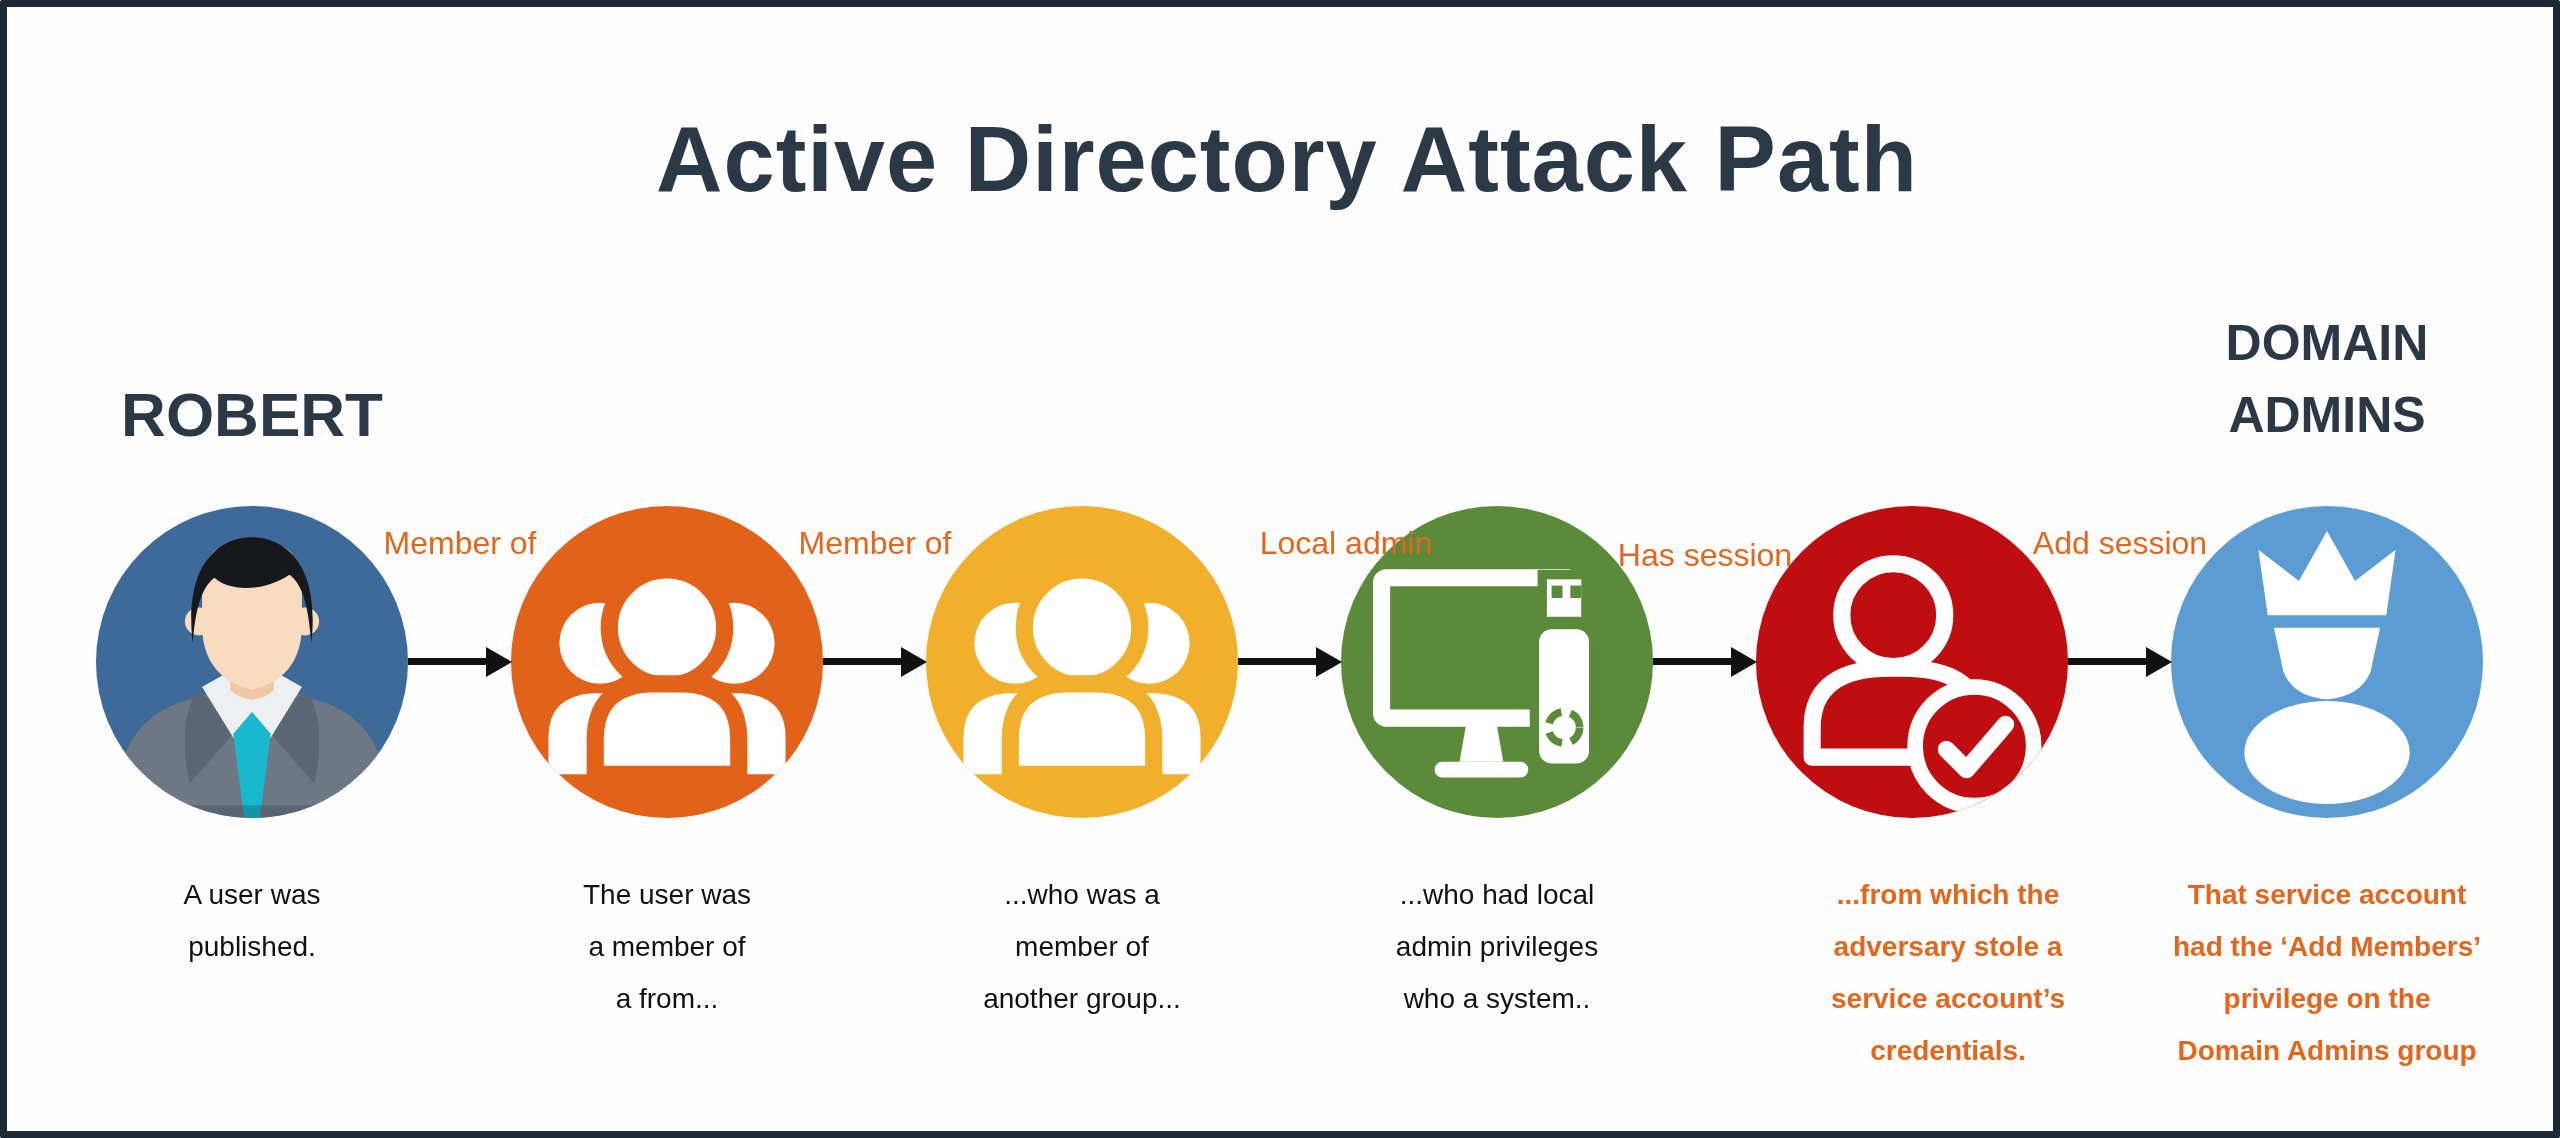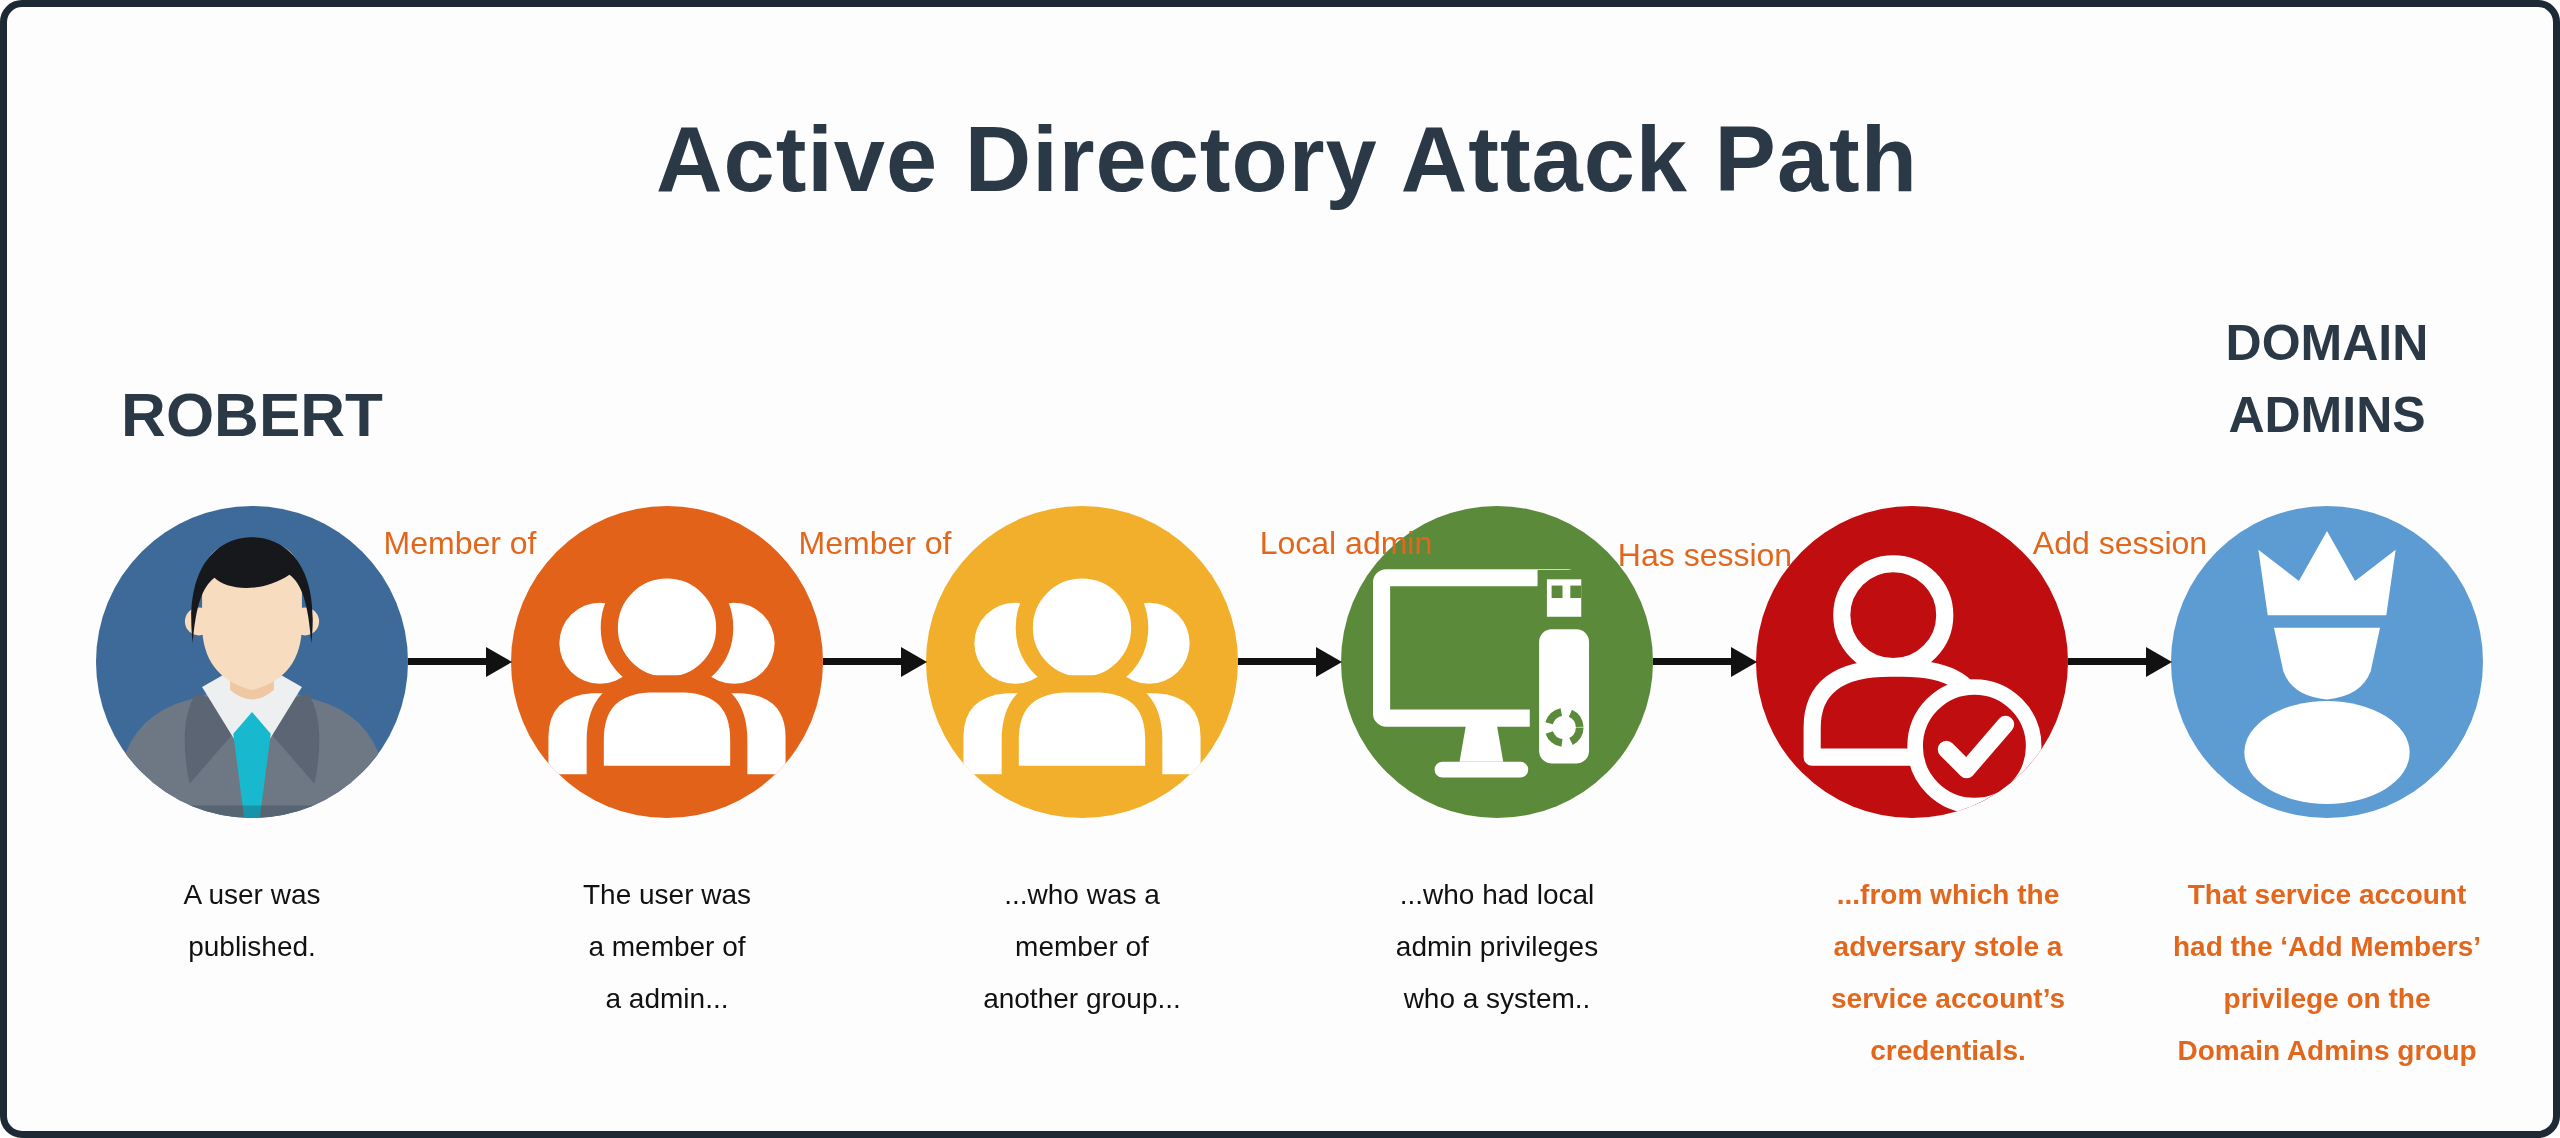--- a/index.html
+++ b/index.html
@@ -9,21 +9,21 @@
     height: 1138px;
     background: #ffffff;
     font-family: "Liberation Sans", "DejaVu Sans", sans-serif;
     overflow: hidden;
   }
   .canvas {
     position: absolute;
     inset: 0;
     background: #fdfdfd;
     border: 7px solid var(--frame, #1E2936);
-    border-radius: 22px;
+    border-radius: 2px;
     box-sizing: border-box;
   }
   .title {
     position: absolute;
     top: 100px;
     left: 0;
     width: 2560px;
     text-align: center;
     font-size: 92px;
     font-weight: 700;
@@ -130,21 +130,21 @@
         <circle cx="143" cy="88" r="26" fill="#fff"></circle>
         <path d="M24,172 L24,148 Q24,122 52,120 L64,120 Q80,121 86,128 L86,172 Z" fill="#fff"></path>
         <path d="M176,172 L176,148 Q176,122 148,120 L136,120 Q120,121 114,128 L114,172 Z" fill="#fff"></path>
         <circle cx="100" cy="78" r="37" fill="#fff" class="sep" stroke-width="11" stroke="#E2621A"></circle>
         <path d="M54,172 L54,150 Q54,116 88,114 L112,114 Q146,116 146,150 L146,172 Z" fill="#fff" class="sep" stroke-width="11" stroke="#E2621A"></path>
       </svg>
     </div>
     <div class="caption" style="left:420px;">
       <div>The user was</div>
       <div>a member of</div>
-      <div>a admin...</div>
+      <div>a from...</div>
     </div>
   </div>
 
   <div class="node">
     <div class="circle" style="left: 919px; top: 499px; background: rgb(242, 175, 43);">
       <svg viewBox="0 0 200 200">
         <circle cx="57" cy="88" r="26" fill="#fff"></circle>
         <circle cx="143" cy="88" r="26" fill="#fff"></circle>
         <path d="M24,172 L24,148 Q24,122 52,120 L64,120 Q80,121 86,128 L86,172 Z" fill="#fff"></path>
         <path d="M176,172 L176,148 Q176,122 148,120 L136,120 Q120,121 114,128 L114,172 Z" fill="#fff"></path>

